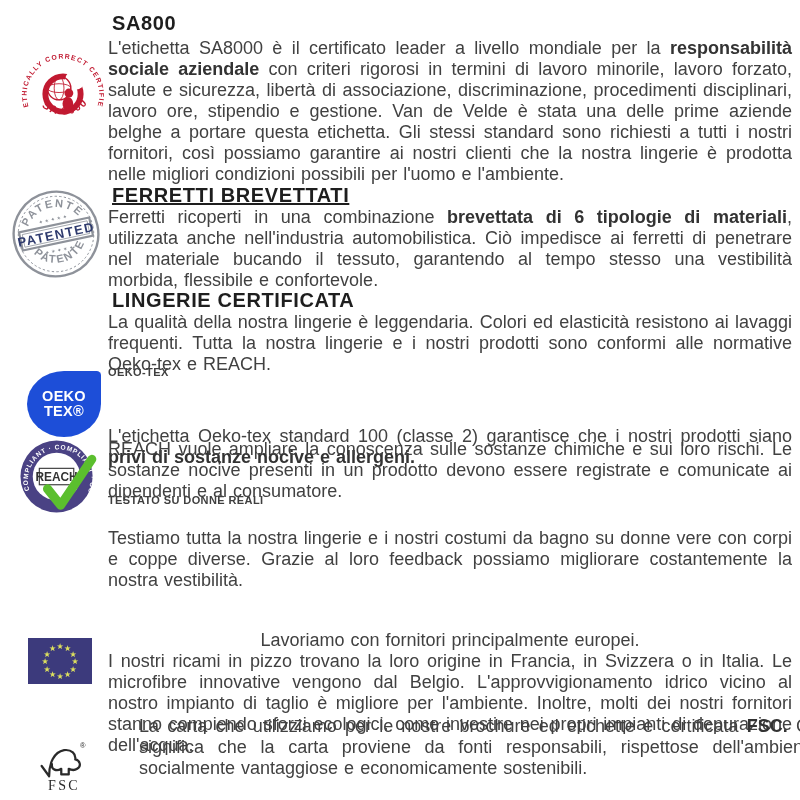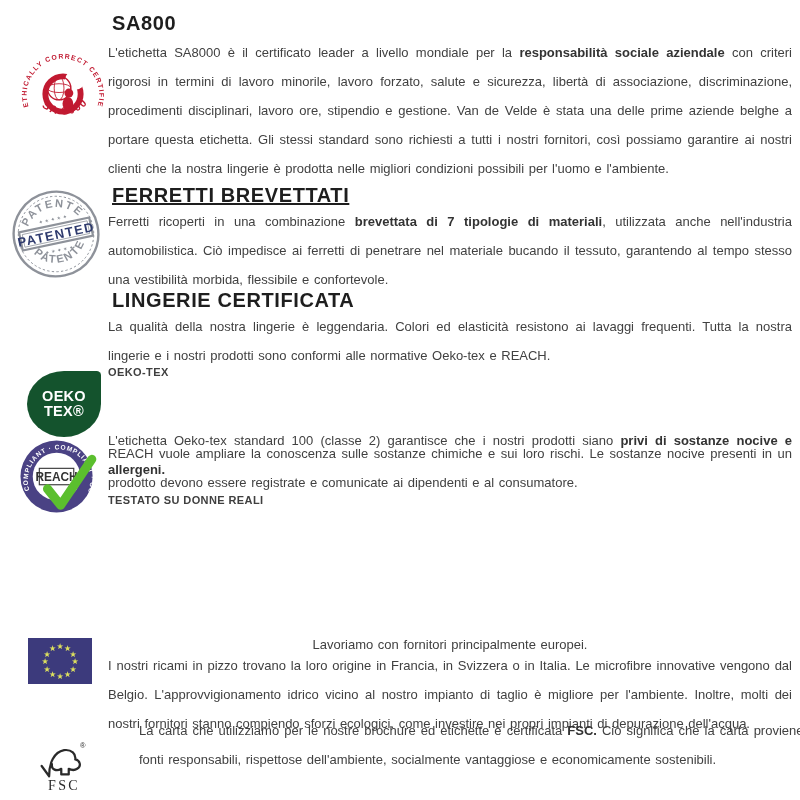--- a/index.html
+++ b/index.html
@@ -1,24 +1,24 @@
 <!DOCTYPE html>
 <html><head>
 <meta charset="utf-8">
 <style>
   html,body{margin:0;padding:0;background:#ffffff;}
   .page{position:relative;width:800px;height:800px;background:#ffffff;overflow:hidden;
         font-family:"Liberation Sans",sans-serif;color:#414141;}
   .txtcol{position:absolute;left:108px;width:684px;}
   .h1{font-size:20px;font-weight:700;color:#1e1e1e;letter-spacing:.6px;padding-left:4px;}
   .sublabel{font-size:11px;color:#3f3f3f;letter-spacing:.4px;font-weight:bold;}
-  .para{font-size:13px;line-height:29px;text-align:justify;color:#414141;word-spacing:1px;}
+  .para{font-size:18px;line-height:21px;text-align:justify;color:#414141;word-spacing:1px;}
   .para b{font-weight:700;color:#333;}
   .icon{position:absolute;}
-  .oeko-badge{width:74px;height:66px;background:#14532d;border-radius:50% 6% 50% 50%;
+  .oeko-badge{width:74px;height:66px;background:#1d4ed8;border-radius:50% 6% 50% 50%;
       display:flex;flex-direction:column;align-items:center;justify-content:center;
       color:#ffffff;font-weight:700;line-height:15px;font-size:14.5px;letter-spacing:.3px;}
   svg text{font-family:"Liberation Sans",sans-serif;}
   .fsc-label{font-family:"Liberation Serif",serif;}
 </style>
 </head>
 <body>
 
 <div class="page">
 
@@ -118,34 +118,35 @@
       <text x="29" y="56" class="fsc-label" font-size="15" letter-spacing="2.5" fill="#2a2a2a" text-anchor="middle">FSC</text>
     </svg>
   </div>
 
   <div class="txtcol h1" style="top:12px;">SA800</div>
 
   <div class="txtcol para" style="top:38px;">L'etichetta SA8000 è il certificato leader a livello mondiale per la <b>responsabilità sociale aziendale</b> con criteri rigorosi in termini di lavoro minorile, lavoro forzato, salute e sicurezza, libertà di associazione, discriminazione, procedimenti disciplinari, lavoro ore, stipendio e gestione. Van de Velde è stata una delle prime aziende belghe a portare questa etichetta.  Gli stessi standard sono richiesti a tutti i nostri fornitori, così possiamo garantire ai nostri clienti che la nostra lingerie è prodotta nelle migliori condizioni possibili per l'uomo e l'ambiente.</div>
 
   <div class="txtcol h1" style="top:184px;text-decoration:underline;">FERRETTI BREVETTATI</div>
 
-  <div class="txtcol para" style="top:207px;">Ferretti ricoperti in una combinazione <b>brevettata di 7 tipologie di materiali</b>, utilizzata anche nell'industria automobilistica. Ciò impedisce ai ferretti di penetrare nel materiale bucando il tessuto, garantendo al tempo stesso una vestibilità morbida, flessibile e confortevole.</div>
+  <div class="txtcol para" style="top:207px;">Ferretti ricoperti in una combinazione <b>brevettata di 6 tipologie di materiali</b>, utilizzata anche nell'industria automobilistica. Ciò impedisce ai ferretti di penetrare nel materiale bucando il tessuto, garantendo al tempo stesso una vestibilità morbida, flessibile e confortevole.</div>
 
   <div class="txtcol para" style="top:312px;">La qualità della nostra lingerie è leggendaria. Colori ed elasticità resistono ai lavaggi frequenti. Tutta la nostra lingerie e i nostri prodotti sono conformi alle normative Oeko-tex e REACH.</div>
 
   <div class="txtcol h1" style="top:289px;">LINGERIE CERTIFICATA</div>
 
   <div class="txtcol sublabel" style="top:366px;">OEKO-TEX</div>
 
   <div class="txtcol para" style="top:381px;margin-top:45px;">L'etichetta Oeko-tex standard 100 (classe 2) garantisce che i nostri prodotti siano <b>privi di sostanze nocive e allergeni.</b></div>
 
   <div class="txtcol sublabel" style="top:494px;">TESTATO SU DONNE REALI</div>
 
   <div class="txtcol para" style="top:439px;">REACH vuole ampliare la conoscenza sulle sostanze chimiche e sui loro rischi. Le sostanze nocive presenti in un prodotto devono essere registrate e comunicate ai dipendenti e al consumatore.</div>
 
+  <div class="txtcol para" style="top:528px;">Testiamo tutta la nostra lingerie e i nostri costumi da bagno su donne vere con corpi e coppe diverse. Grazie al loro feedback possiamo migliorare costantemente la nostra vestibilità.</div>
 
   <div class="txtcol para" style="top:630px;text-align:center;">Lavoriamo con fornitori principalmente europei.</div>
 
   <div class="txtcol para" style="top:651px;">I nostri ricami in pizzo trovano la loro origine in Francia, in Svizzera o in Italia. Le microfibre innovative vengono dal Belgio. L'approvvigionamento idrico vicino al nostro impianto di taglio è migliore per l'ambiente. Inoltre, molti dei nostri fornitori stanno compiendo sforzi ecologici. come investire nei propri impianti di depurazione dell'acqua.</div>
 
   <div class="txtcol para" style="top:716px;margin-left:31px;">La carta che utilizziamo per le nostre brochure ed etichette è certificata <b>FSC.</b> Ciò significa che la carta proviene da fonti responsabili, rispettose dell'ambiente, socialmente vantaggiose e economicamente sostenibili.</div>
 
 </div>
 
 </body></html>

